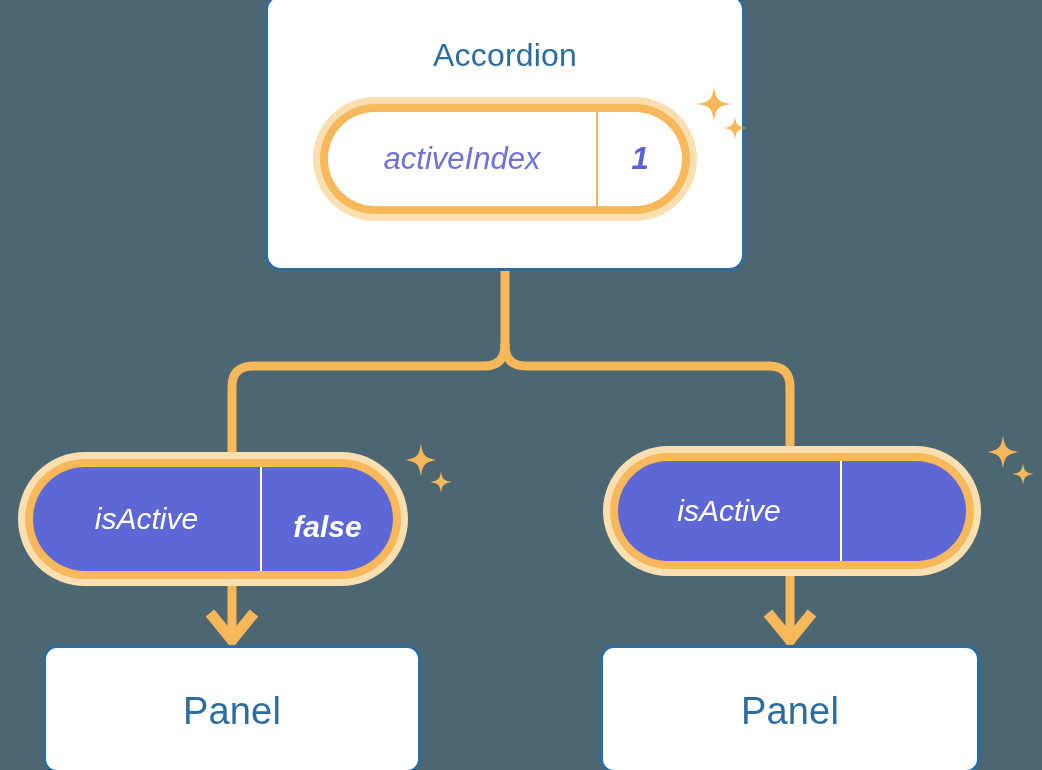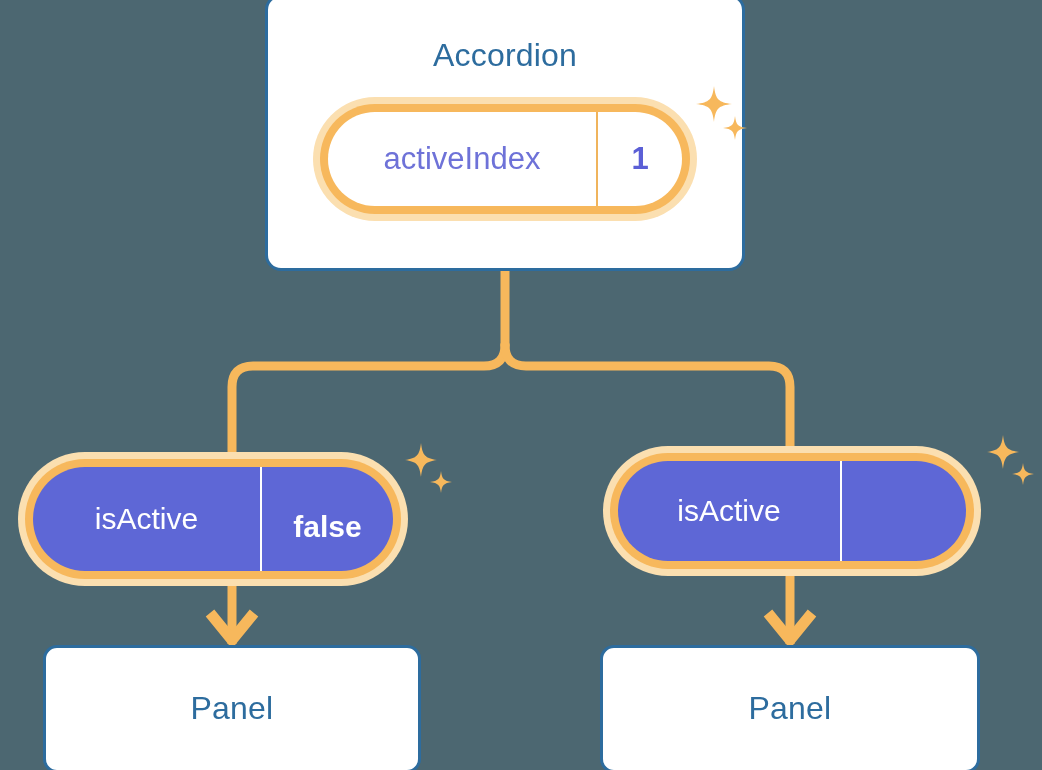--- a/index.html
+++ b/index.html
@@ -65,20 +65,21 @@
   }
 
   #accordion-card .card-title {
     top: 40px;
   }
 
   
   .pill-wrap {
     position: absolute;
     z-index: 4;
+    font-style: italic;
   }
 
   
   .pill-glow {
     position: absolute;
     left: 0; top: 0;
     width: 100%;
     height: 100%;
     border-radius: 999px;
     background: #fbdfb0;
@@ -191,21 +192,21 @@
     height: 128px;
   }
   #panel-right {
     left: 600px;
     top: 645px;
     width: 380px;
     height: 128px;
   }
   #panel-left .card-title, #panel-right .card-title {
     top: 42px;
-    font-size: 32px;
+    font-size: 38px;
   }
 </style>
 </head>
 <body>
 
 <div id="stage">
 
   <svg id="connectors" viewBox="0 0 1042 770" width="1042" height="770">
 
     <path d="M 505 271 L 505 345" fill="none" stroke="#f7b85c" stroke-width="9" stroke-linecap="round"></path>

